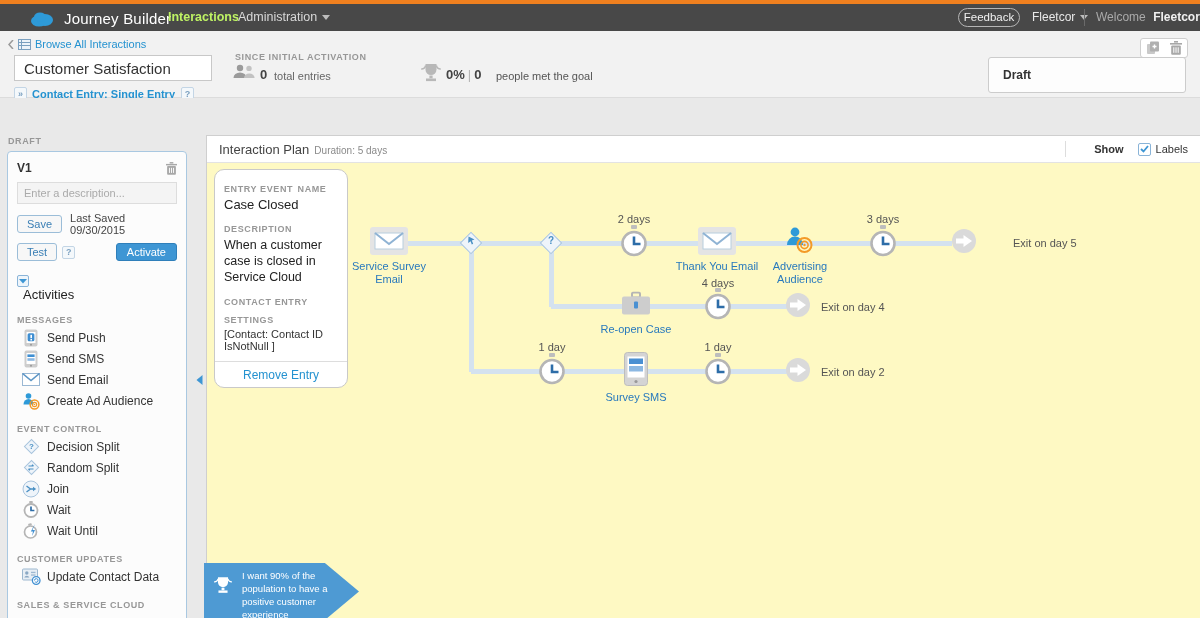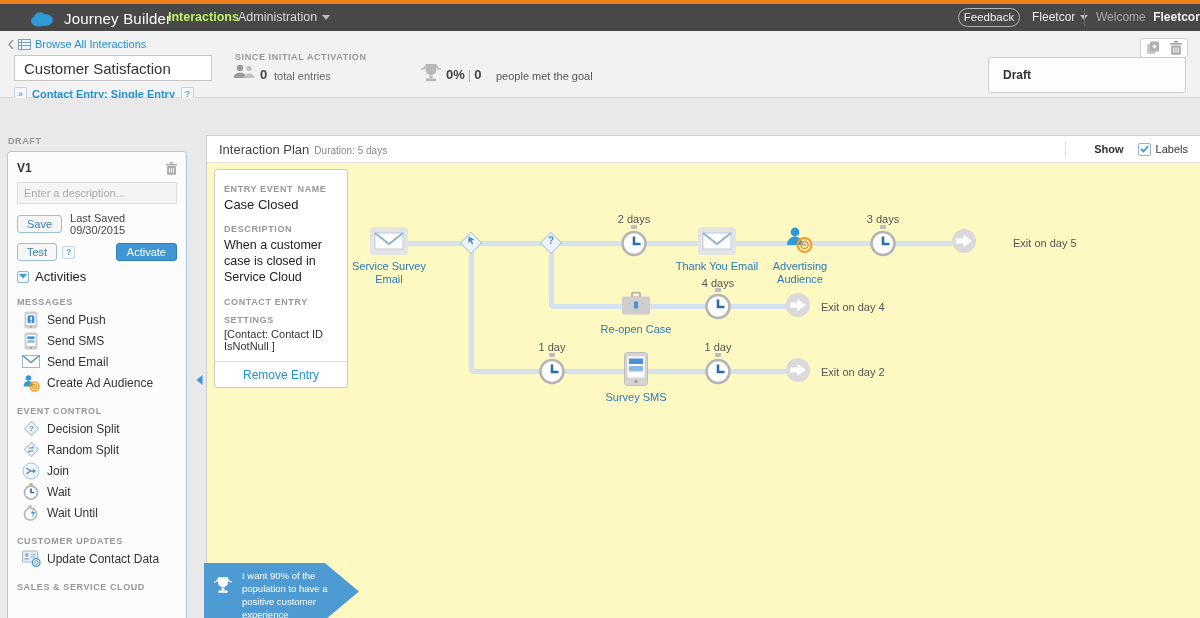--- a/index.html
+++ b/index.html
@@ -62,21 +62,21 @@
                 font-size:11px; color:#555; padding:0 6px; font-family:"Liberation Sans",sans-serif;}
   .desc-input::placeholder { color:#aaa; }
   .vp-save-row { display:flex; align-items:center; margin-top:8px; }
   .sm-btn { font-size:11px; color:#3a7fb5; background:#f7f7f7; border:1px solid #9bbdd8; border-radius:3px;
             padding:2px 9px; cursor:pointer; font-family:"Liberation Sans",sans-serif;}
   .last-saved { font-size:11px; color:#444; margin-left:8px; }
   .vp-test-row { display:flex; align-items:center; margin-top:7px; }
   .vp-test-row .help { margin-left:5px; }
   .activate-btn { margin-left:auto; font-size:11px; color:#fff; background:#3e96d4; border:1px solid #2f7fba;
                   border-radius:3px; padding:2px 10px; cursor:pointer; font-family:"Liberation Sans",sans-serif;}
-  .activities-hdr { display:flex; align-items:center; margin-top:8px; cursor:pointer;}
+  .activities-hdr { display:flex; align-items:flex-start; margin-top:14px; cursor:pointer;flex-direction:column;}
   .disclosure { width:12px; height:12px; border:1px solid #8ab4d8; border-radius:2px; background:#eef5fb;
                 display:flex; align-items:center; justify-content:center; }
   .activities-txt { font-size:13px; color:#222; margin-left:6px; }
   .group-label { margin-top:13px; margin-bottom:2px; display:block; }
   .side-item { display:flex; align-items:center; height:21px; cursor:pointer; padding-left:2px; }
   .side-item .ic { width:24px; display:flex; justify-content:center; }
   .side-item span.lbl { font-size:12px; color:#333; margin-left:4px; }
   .gutter-arrow { position:absolute; left:196px; top:273px; cursor:pointer; }
 
   
@@ -87,21 +87,21 @@
   .canvas-duration { font-size:10px; color:#8a8a8a; margin-left:5px; }
   .show-wrap { position:absolute; right:12px; top:5px; display:flex; align-items:center; }
   .show-divider { width:1px; height:16px; background:#ddd; margin-right:28px; }
   .show-lbl { font-size:11px; font-weight:bold; color:#333; margin-right:14px; }
   .checkbox { width:13px; height:13px; border:1px solid #8ab4d8; border-radius:2px; background:#fff;
               display:flex; align-items:center; justify-content:center; cursor:pointer; }
   .labels-lbl { font-size:11px; color:#333; margin-left:5px; }
 
   
   .entry-card { position:absolute; left:7px; top:33px; width:134px; height:219px; background:#fff;
-                border:1px solid #c9c9c9; border-radius:3px; padding:8px 9px 0 9px; }
+                border:1px solid #c9c9c9; border-radius:10px; padding:8px 9px 0 9px; }
   .ec-icon { display:flex; justify-content:center; margin:8px 0 2px 0; position:relative;}
   .ec-badge { position:absolute; left:50%; top:11px; transform:translateX(-50%); color:#fff; font-size:8px;
               font-weight:bold; letter-spacing:1px; }
   .ec-name { font-size:13px; color:#222; margin:1px 0 6px 0; }
   .ec-desc { font-size:12.5px; color:#222; line-height:16px; margin:1px 0 6px 0; }
   .ec-settings { font-size:11px; color:#333; margin-top:1px; }
   .ec-remove { position:absolute; left:0; bottom:0; width:100%; height:26px; border-top:1px solid #ddd;
                font-size:12px; color:#2492d0; text-align:center; line-height:26px; cursor:pointer; }
 
   

